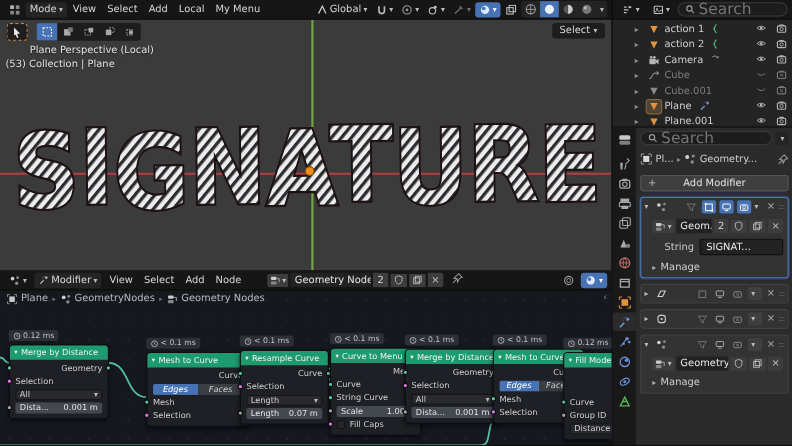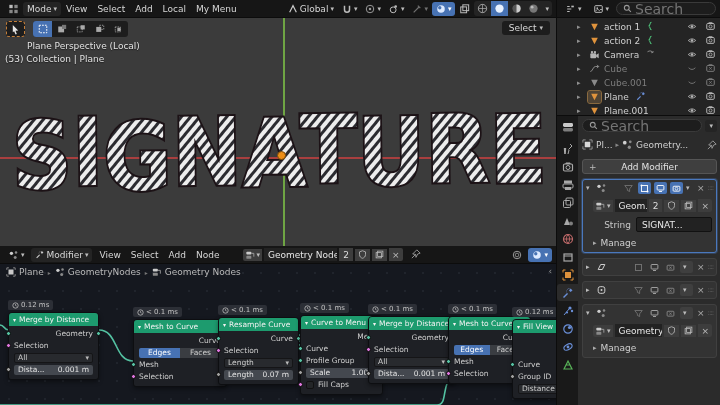--- a/index.html
+++ b/index.html
@@ -88,21 +88,21 @@
   .gnode { position:absolute; }
   .n-badge { display:inline-flex; align-items:center; gap:2px; background:#2c2f36; border-radius:2px; padding:1px 4px; color:#c3c3c3; font-size:7px; height:10px; }
   .n-box { margin-top:1px; background:#1e2025; border:1px solid #0d0e11; border-radius:4px 4px 3px 3px; overflow:visible; box-shadow:0 2px 4px #0006; }
   .n-head { background:#1d9b6e; color:#f2f2f2; font-size:7.5px; padding:2px 4px; border-radius:3px 3px 0 0; display:flex; gap:3px; align-items:center; white-space:nowrap; overflow:hidden; }
   .n-head .chev { font-size:6px; }
   .n-rows { padding:2px 0 3px; position:relative; }
   .n-row { position:relative; height:12px; display:flex; align-items:center; font-size:7.5px; color:#cfcfcf; padding:0 5px; white-space:nowrap; }
   .n-row.out { justify-content:flex-end; }
   .n-row .dd { flex:1; background:#282a2e; border:1px solid #151517; border-radius:2px; height:10px; display:flex; align-items:center; justify-content:space-between; padding:0 3px; }
   .n-row .fld { flex:1; background:#44484f; border-radius:2px; height:10px; display:flex; align-items:center; justify-content:space-between; padding:0 4px; color:#e4e4e4; }
-  .n-row .btns { flex:1; display:flex; border-radius:2px; overflow:hidden; height:10px; }
+  .n-row .btns { flex:1; display:flex; border-radius:2px; overflow:hidden; height:10px;font-style:italic; }
   .n-row .btns span { flex:1; display:flex; align-items:center; justify-content:center; background:#3a3d42; color:#cfcfcf; }
   .n-row .btns span.on { background:#4772b3; color:#fff; }
   .n-row .chk { width:8px; height:8px; background:#232527; border:1px solid #111; border-radius:2px; margin-right:4px; }
   .sock { position:absolute; width:5px; height:5px; border-radius:50%; border:1px solid #0b0b0b; top:3.5px; }
   .sock.in { left:-3px; } .sock.outp { right:-3px; }
 </style>
 </head>
 <body>
 
 <div id="app">
@@ -1002,21 +1002,21 @@
                 <div class="n-row out">
                   <span>Mesh</span>
                   <span class="sock outp" style="background:#57c2a4"></span>
                 </div>
                 <div class="n-row">
                   <span class="sock in" style="background:#57c2a4"></span>
                   <span>Curve</span>
                 </div>
                 <div class="n-row">
                   <span class="sock in" style="background:#57c2a4"></span>
-                  <span>Profile Group</span>
+                  <span>String Curve</span>
                 </div>
                 <div class="n-row">
                   <span class="sock in" style="background:#a1a1a1"></span>
                   <span class="fld">
                     <span>Scale</span>
                     <span>1.000</span>
                   </span>
                 </div>
                 <div class="n-row">
                   <span class="sock in" style="background:#e077e0"></span>
@@ -1095,21 +1095,21 @@
             </div></div>
           <div class="gnode" style="left: 512px; top: 43px; width: 72px;"><div class="n-badge">
               <svg width="7" height="7" viewBox="0 0 12 12">
                 <circle cx="6" cy="6" r="4.6" fill="none" stroke="#b9b9b9" stroke-width="1.4"></circle>
                 <path d="M6 3.5 V6 L8 7" stroke="#b9b9b9" fill="none" stroke-width="1.2"></path>
               </svg>
               <span>0.12 ms</span>
             </div><div class="n-box">
               <div class="n-head">
                 <span class="chev">▾</span>
-                <span>Fill View</span>
+                <span>Fill Mode</span>
               </div>
               <div class="n-rows">
                 <div class="n-row out"></div>
                 <div class="n-row"></div>
                 <div class="n-row">
                   <span class="sock in" style="background:#57c2a4"></span>
                   <span>Curve</span>
                 </div>
                 <div class="n-row">
                   <span class="sock in" style="background:#a1a1a1"></span>

